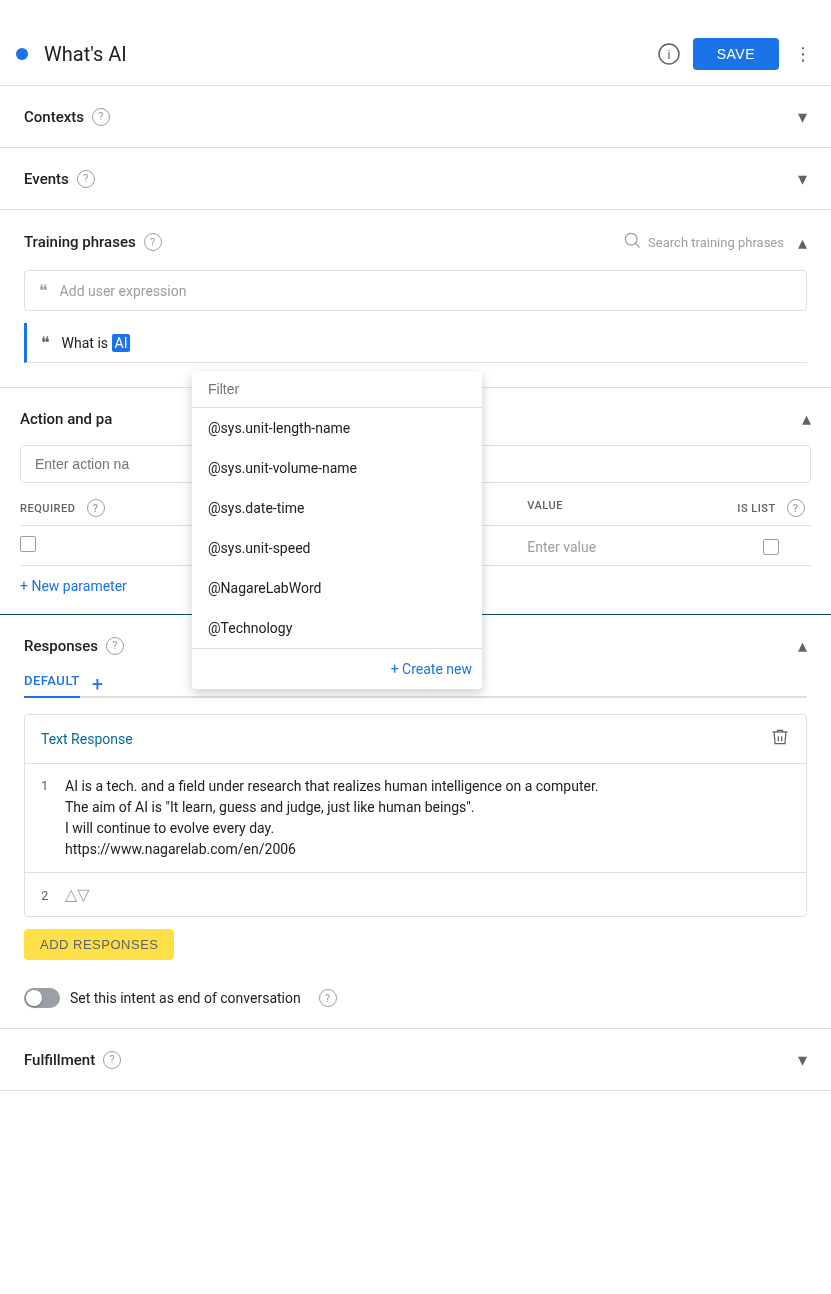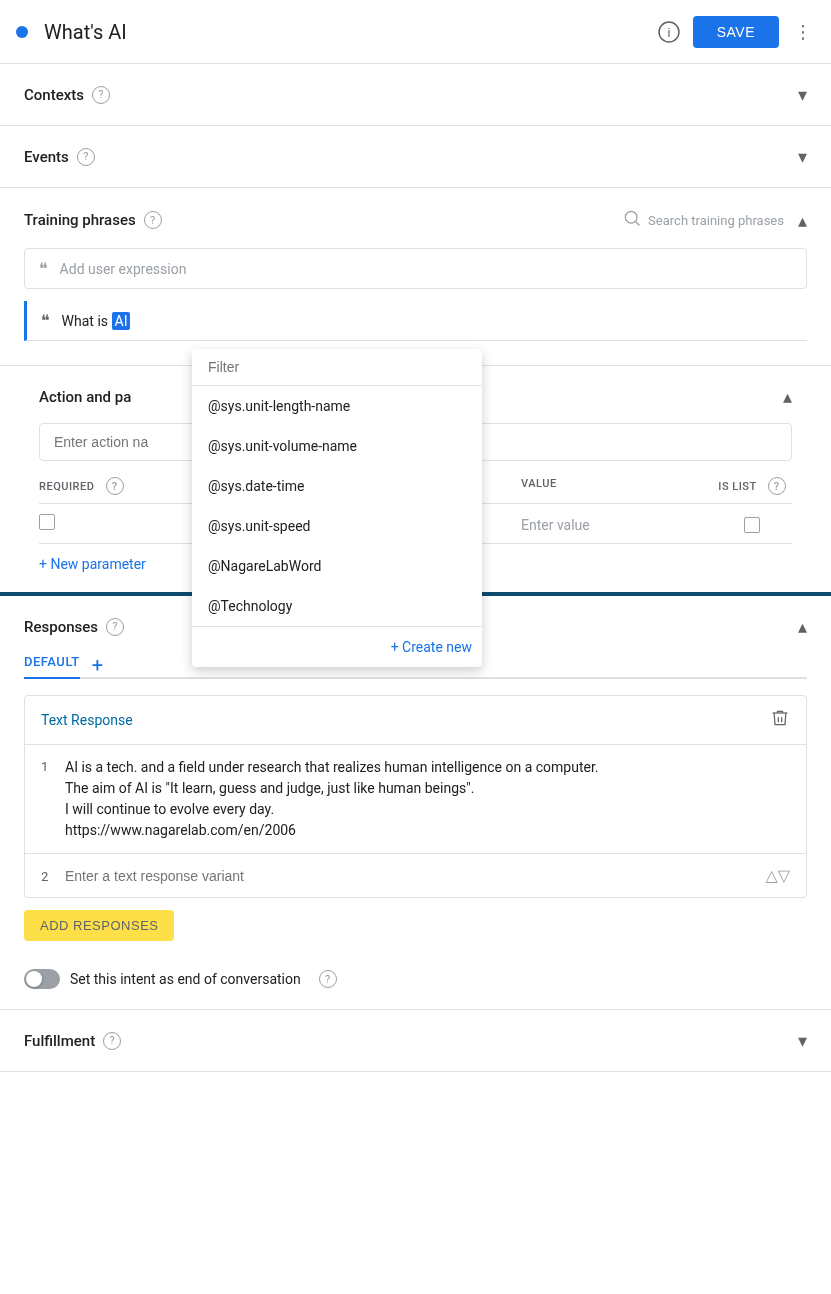--- a/index.html
+++ b/index.html
@@ -13,20 +13,21 @@
     }
 
     
     .header {
       display: flex;
       align-items: center;
       padding: 0 16px;
       height: 64px;
       border-bottom: 1px solid #e0e0e0;
       position: relative;
+      margin-top: 22px;
     }
     .header-dot {
       width: 12px;
       height: 12px;
       border-radius: 50%;
       background: #1a73e8;
       margin-right: 16px;
       flex-shrink: 0;
     }
     .header-title {
@@ -207,22 +208,22 @@
       padding: 12px 10px;
       color: #1a73e8;
       font-size: 14px;
       cursor: pointer;
       border-top: 1px solid #e0e0e0;
       text-align: right;
     }
 
     
     .action-section {
-      border-bottom: 4px solid #0c4a6e;
-      padding: 20px 39px;
+      border-bottom: 1px solid #0c4a6e;
+      padding: 20px 20px;
     }
     .action-title {
       font-size: 15px;
       font-weight: 500;
       display: flex;
       align-items: center;
       margin-bottom: 16px;
     }
     .action-input {
       width: 100%;
@@ -585,21 +586,20 @@
     </div>
     <div class="response-row">
       <span class="response-num">1</span>
       <span class="response-text" style="white-space:pre-line;">AI is a tech. and a field under research that realizes human intelligence on a computer.
 The aim of AI is "It learn, guess and judge, just like human beings".
 I will continue to evolve every day.
 https://www.nagarelab.com/en/2006</span>
     </div>
     <div class="response-input-row">
       <span class="response-num">2</span>
-      <input class="response-input" type="text" placeholder="Enter a text response variant" style="">
       <span class="response-arrows">△▽</span>
     </div>
   </div>
 
   <button class="add-responses-btn">ADD RESPONSES</button>
 
   <div class="end-conversation">
     <div class="toggle">
       <div class="toggle-knob"></div>
     </div>

